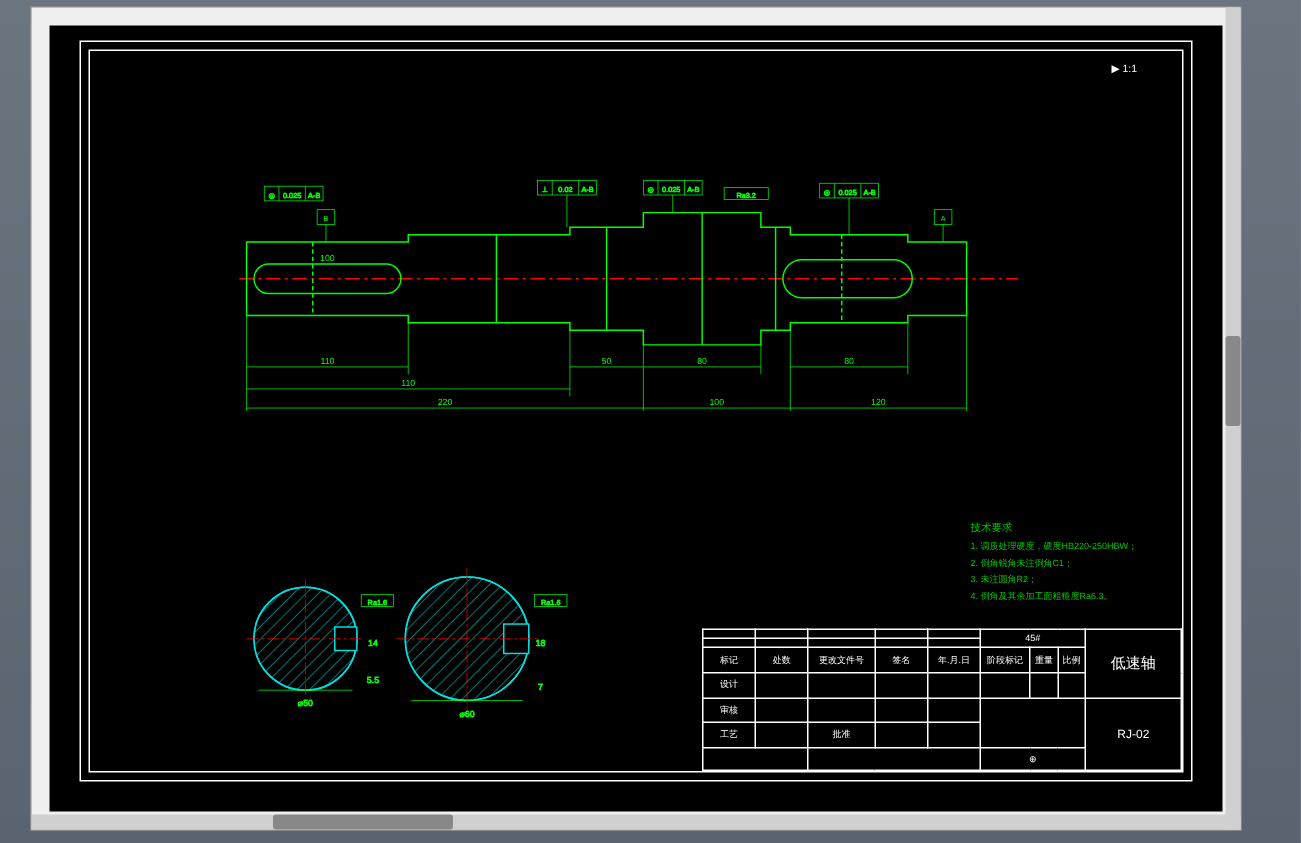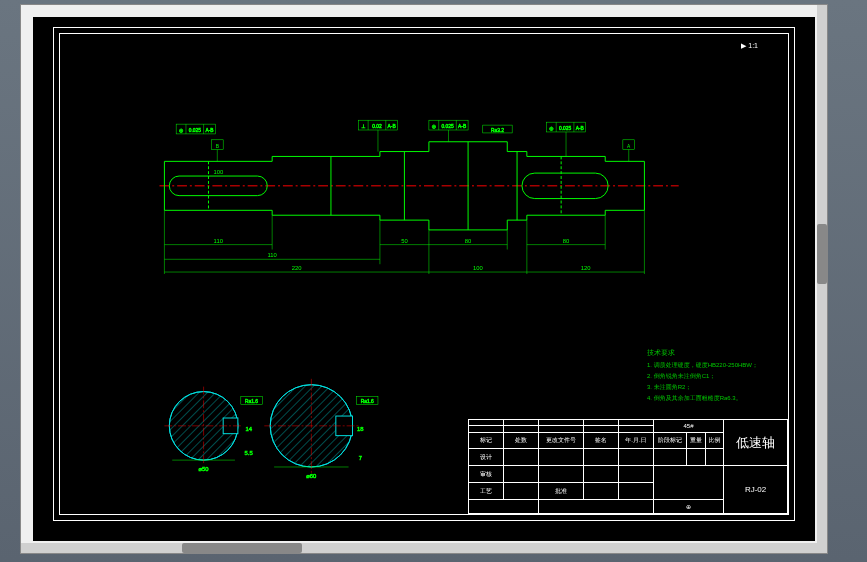--- a/index.html
+++ b/index.html
@@ -186,21 +186,21 @@
         <div class="title-block">
           <table>
             <tbody>
                 <tr>
               <td style="width:11%"></td>
                   <td style="width:11%"></td>
                   <td style="width:14%"></td>
                   <td style="width:11%"></td>
                   <td style="width:11%"></td>
               <td rowspan="2" colspan="3" style="width:22%">45#</td>
-              <td rowspan="4" style="width:20%;font-size:13px">低速轴</td>
+              <td rowspan="4" style="width:20%;font-size:10px">低速轴</td>
             </tr>
             <tr>
                   <td></td>
                   <td></td>
                   <td></td>
                   <td></td>
                   <td></td>
                 </tr>
             <tr>
               <td>标记</td>

